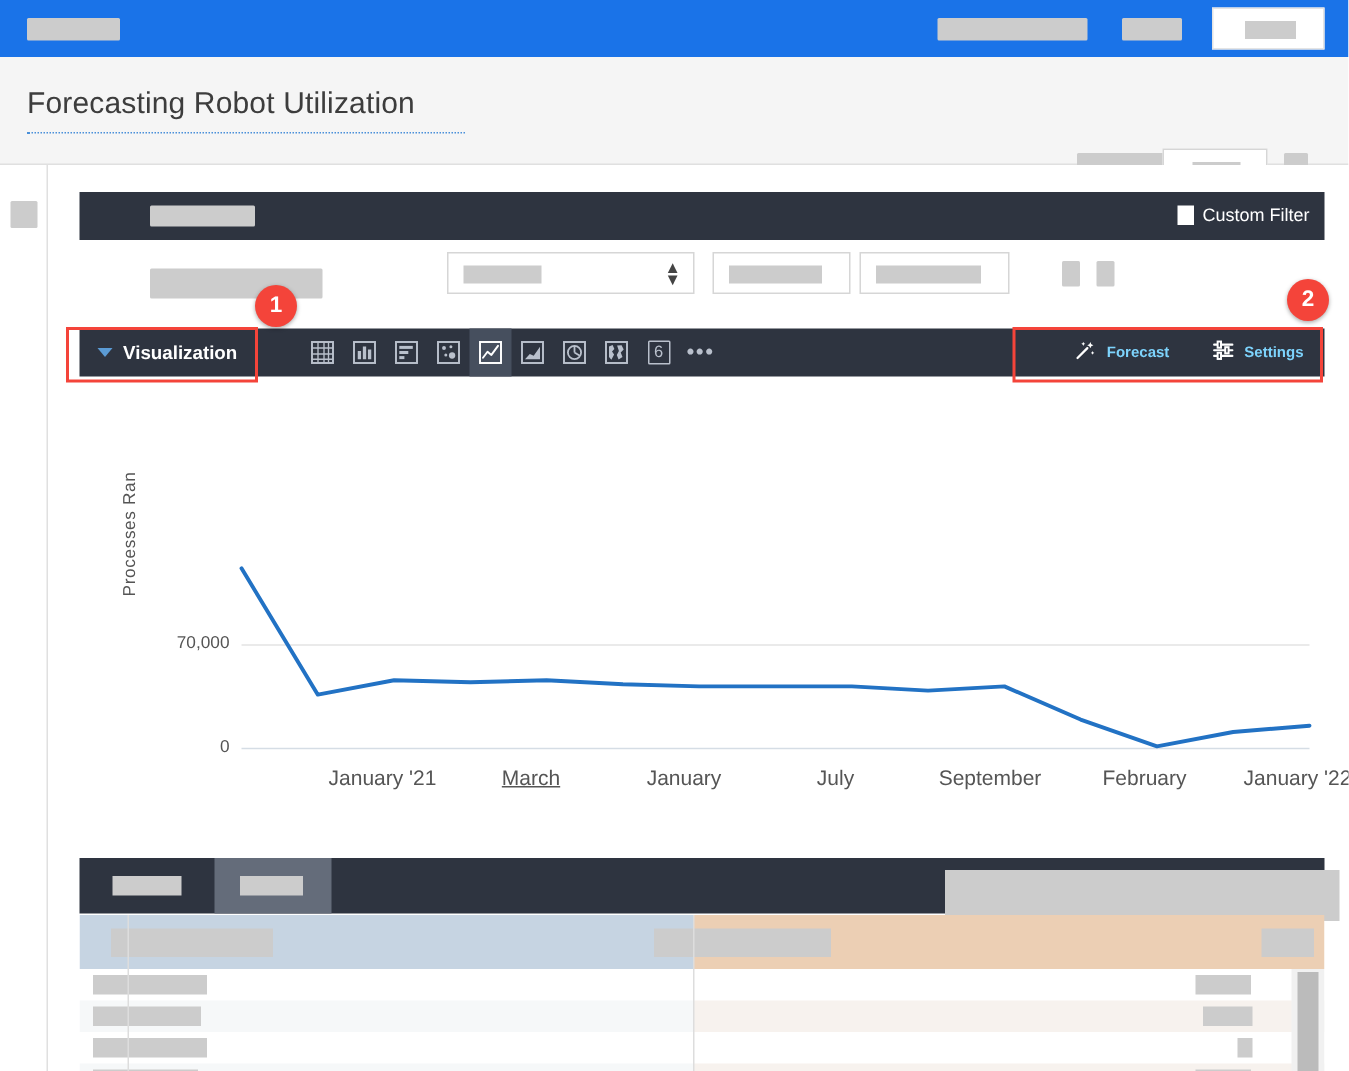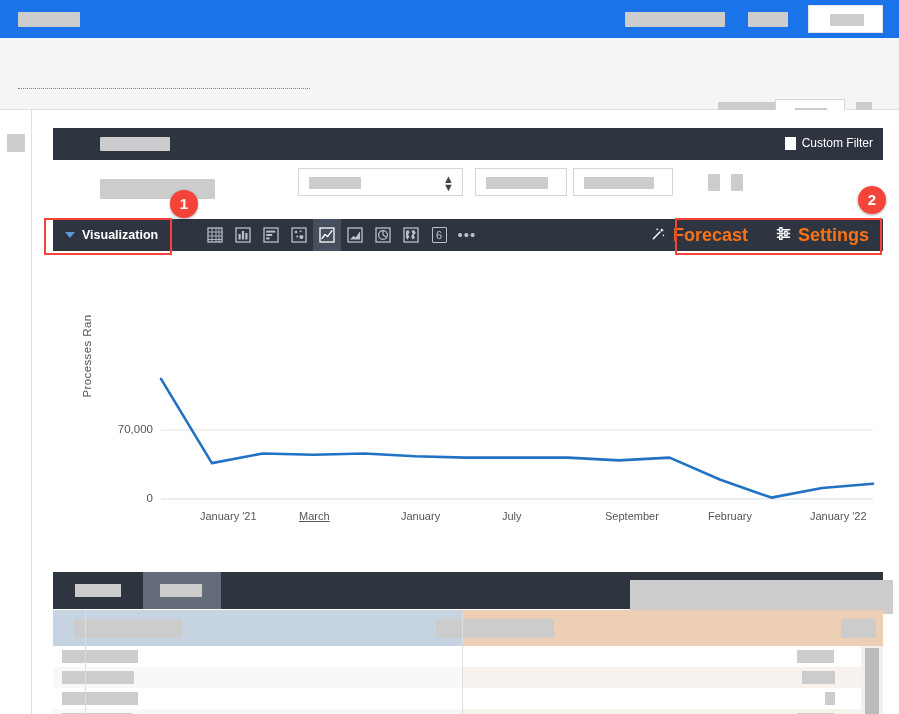--- a/index.html
+++ b/index.html
@@ -124,36 +124,36 @@
   .ic .sixbox {
     width: 15px; height: 16px; border: 1.4px solid #b9c0cc; border-radius: 1px;
     font-size: 11px; line-height: 14px; text-align: center; color: #b9c0cc;
   }
   .ic .dots { font-size: 15px; letter-spacing: 1px; line-height: 8px; color: #b9c0cc; }
   .right-actions {
     position: absolute; right: 0; top: 0; height: 32px; display: flex; align-items: center;
   }
   .ra {
     display: flex; align-items: center; gap: 7px; padding: 0 14px;
-    color: #f97316; font-size: 18px; font-weight: 700; height: 32px;
+    color: #7dd3fc; font-size: 10px; font-weight: 700; height: 32px;
   }
 
   
   .chartwrap { position: absolute; left: 20px; top: 148px; width: 830px; height: 300px; }
   .chart-svg { position: absolute; left: 0; top: 0; }
   .ylabel {
     position: absolute; left: -26px; top: 92px; width: 120px;
     transform: rotate(-90deg);
     font-size: 11.5px; color: #555555; text-align: center; letter-spacing: .4px;
   }
   .ytick {
     position: absolute; right: 0; font-size: 11.5px; color: #555555; text-align: right;
     width: 90px;
   }
-  .xtick { position: absolute; font-size: 11px; color: #555555; text-align: left; }
+  .xtick { position: absolute; font-size: 14px; color: #555555; text-align: center; }
   .xlabel {
     position: absolute; top: 272px; left: 0; width: 830px;
     text-align: center; font-size: 11.5px; color: #555555;
   }
 
   
   .tabbar {
     position: absolute; left: 20px; top: 462px; width: 830px; height: 37px;
     background: #2e3440;
   }
@@ -214,20 +214,21 @@
   <div class="topbar">
     <div class="redact tb-logo"></div>
     <div class="redact tb-item1"></div>
     <div class="redact tb-item2"></div>
     <div class="tb-btn">
         <i></i>
       </div>
   </div>
 
   <div class="pagehead">
+    <div class="page-title">Forecasting Robot Utilization</div>
     <div class="title-underline"></div>
     <div class="redact ph-r1"></div>
     <div class="redact ph-r2"></div>
     <div class="ph-btn">
         <i></i>
       </div>
     <div class="redact ph-sq"></div>
   </div>
 
   <div class="leftrail">

